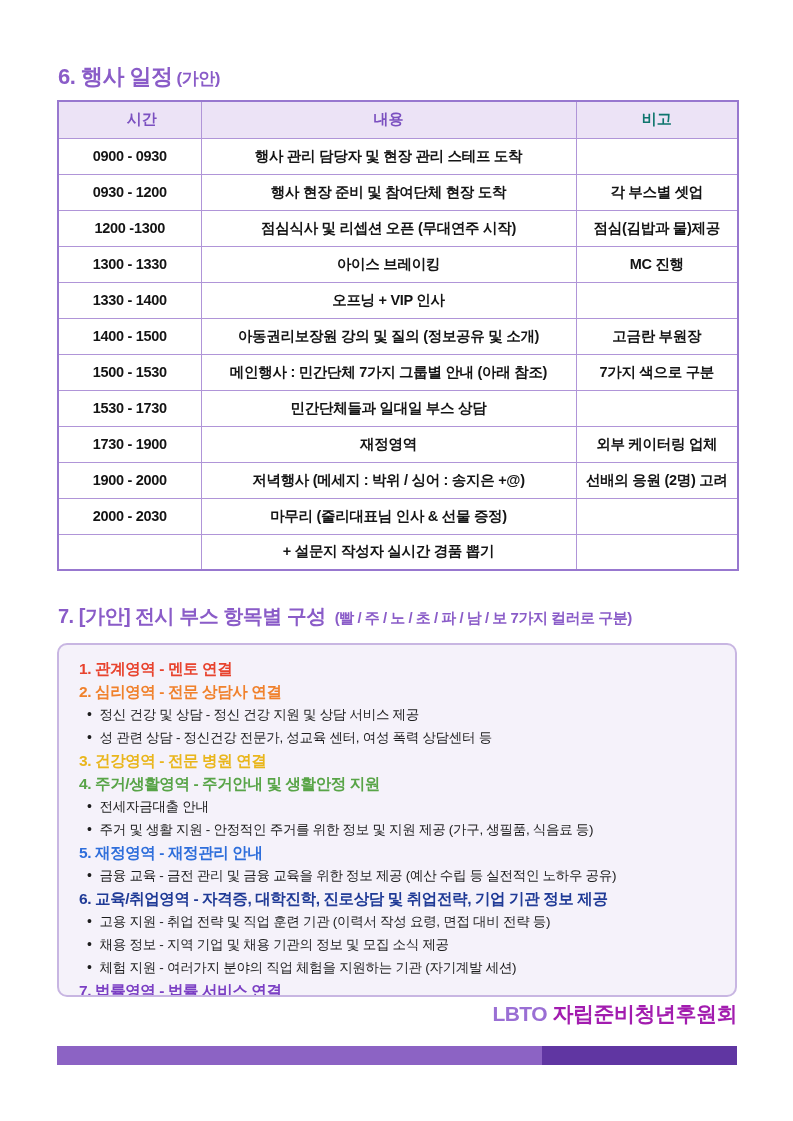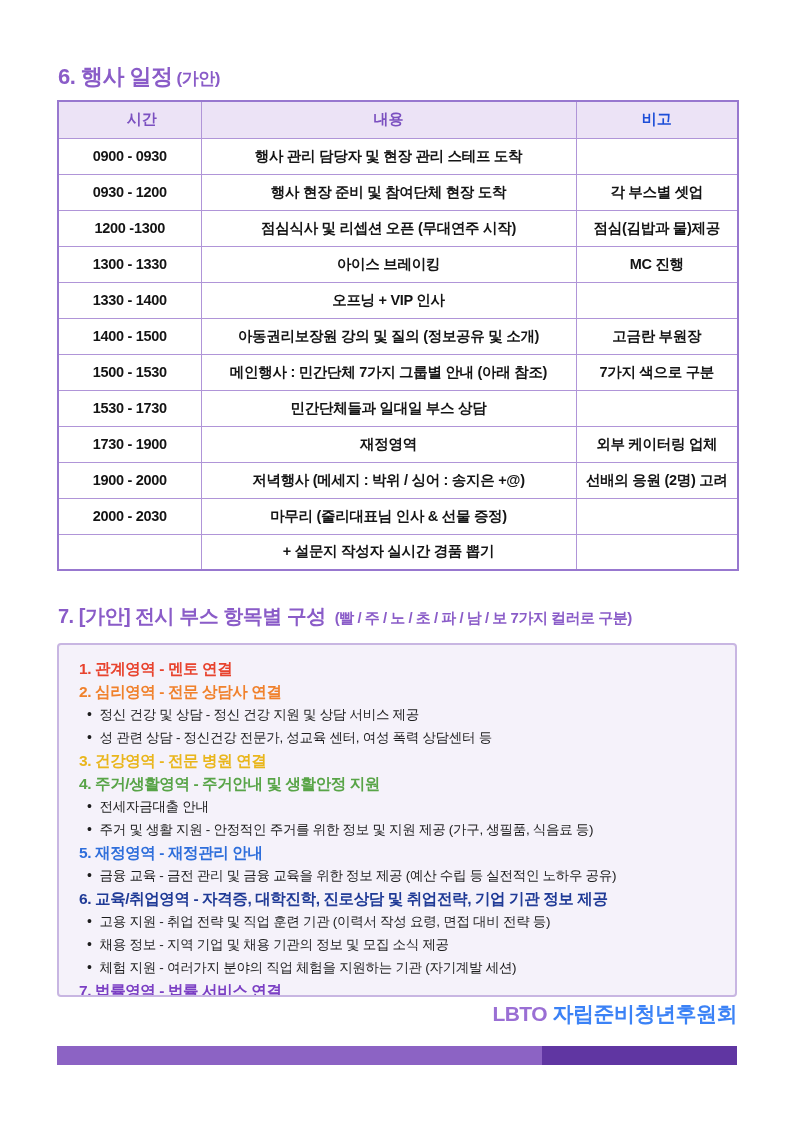--- a/index.html
+++ b/index.html
@@ -19,21 +19,21 @@
   .schedule { border:2px solid #9878cf; }
   .schedule th { height:37px; font-size:15px; font-weight:800; background:#ece3f6; }
   .schedule td { height:36px; font-size:14.5px; font-weight:600; color:#141414; letter-spacing:-0.3px; }
   .schedule td.bold { font-weight:900; }
 
   
   .sec7-title { position:absolute; left:58px; top:603px; font-size:20px; font-weight:800; letter-spacing:-0.5px; }
   .sec7-title .title-suffix { font-size:15px; }
 
   
-  .booth-box { position:absolute; left:57px; top:643px; width:680px; height:354px; border:2px solid #c8b6e2; border-radius:4px; background:#f5f2fa; padding:12px 20px; overflow:hidden; }
+  .booth-box { position:absolute; left:57px; top:643px; width:680px; height:354px; border:2px solid #c8b6e2; border-radius:10px; background:#f5f2fa; padding:12px 20px; overflow:hidden; }
   .item-heading { font-size:15.5px; font-weight:800; line-height:23px; letter-spacing:-0.4px; }
   .bullet-list { list-style:none; }
   .bullet-item { font-size:13.5px; font-weight:500; color:#1c1c1c; line-height:22px; padding-left:8px; letter-spacing:-0.3px; }
   .bullet-item::before { content:"\2022"; margin-right:8px; font-size:14px; }
 
   
   .footer-logo { position:absolute; right:56px; top:1000px; font-size:21px; font-weight:800; letter-spacing:-0.5px; }
   .footer-bar { position:absolute; left:57px; top:1046px; width:680px; height:19px; font-size:0; }
   .footer-bar .seg { display:inline-block; height:19px; }
   .footer-bar .seg-left { width:485px; }
@@ -51,21 +51,21 @@
   <table class="schedule">
     <colgroup>
         <col class="c1">
         <col class="c2">
         <col class="c3">
       </colgroup>
     <tbody>
         <tr>
       <th style="color: rgb(123, 80, 192); padding-left: 24px;">시간</th>
       <th style="color: rgb(123, 80, 192);">내용</th>
-      <th style="color: #1d4ed8;">비고</th>
+      <th style="color: #0f766e;">비고</th>
     </tr>
     <tr>
       <td>0900 - 0930</td>
       <td>행사 관리 담당자 및 현장 관리 스테프 도착</td>
       <td></td>
     </tr>
     <tr>
       <td>0930 - 1200</td>
       <td>행사 현장 준비 및 참여단체 현장 도착</td>
       <td>각 부스별 셋업</td>
@@ -148,20 +148,20 @@
     <div class="item-heading" style="color: rgb(31, 58, 150);">6. 교육/취업영역  - 자격증, 대학진학, 진로상담 및 취업전략, 기업 기관 정보 제공</div>
     <ul class="bullet-list">
       <li class="bullet-item">고용 지원 - 취업 전략 및 직업 훈련 기관 (이력서 작성 요령, 면접 대비 전략 등)</li>
       <li class="bullet-item">채용 정보 - 지역 기업 및 채용 기관의 정보 및 모집 소식 제공</li>
       <li class="bullet-item">체험 지원 - 여러가지 분야의 직업 체험을 지원하는 기관 (자기계발 세션)</li>
     </ul>
     <div class="item-heading" style="color: rgb(123, 63, 196);">7. 법률영역 - 법률 서비스 연결</div>
   </div>
 
   <div class="footer-logo">
-    <span style="color: rgb(154, 111, 212);">LBTO</span><span style="color: #3b82f6; text-align: right;"> 자립준비청년후원회</span>
+    <span style="color: rgb(154, 111, 212);">LBTO</span><span style="color: #a21caf; text-align: right;"> 자립준비청년후원회</span>
   </div>
 
   <div class="footer-bar">
     <span class="seg seg-left" style="background-color: rgb(140, 99, 196);"></span><span class="seg seg-right" style="background-color: rgb(96, 54, 162);"></span>
   </div>
 
 </div>
 
 </body></html>

